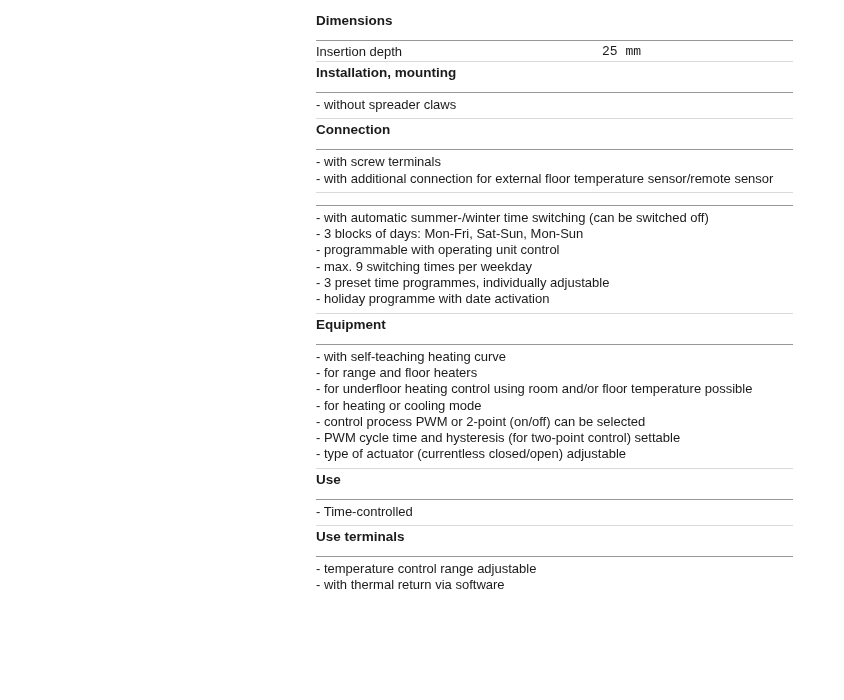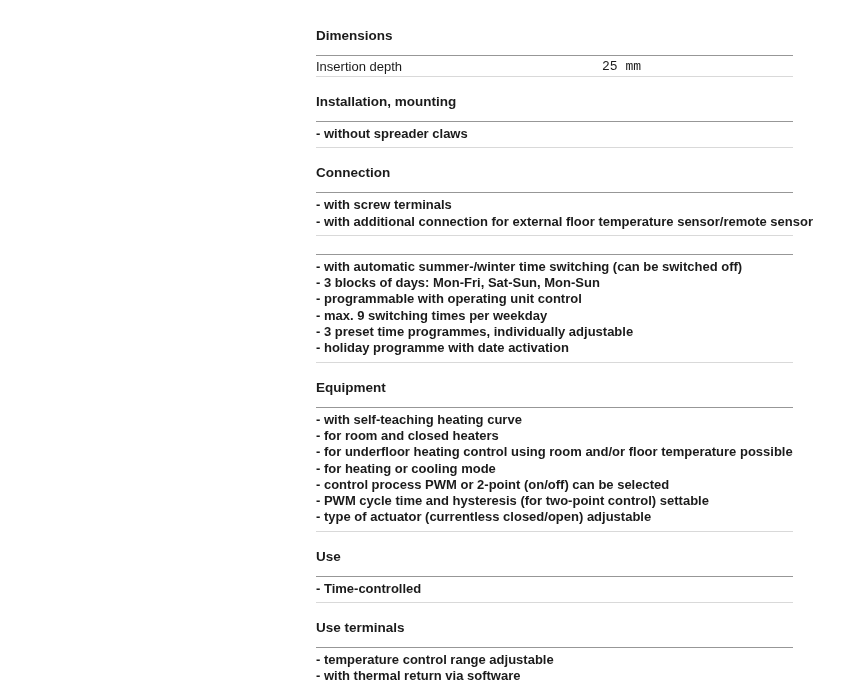--- a/index.html
+++ b/index.html
@@ -12,25 +12,25 @@
     overflow: hidden;
     background: #ffffff;
     font-family: "Liberation Sans", sans-serif;
     font-size: 13px;
     color: #1b1b1b;
     position: relative;
   }
   .content {
     position: absolute;
     left: 316px;
-    top: 29px;
+    top: 14px;
     width: 477px;
   }
   .section + .section {
-    margin-top: 18px;
+    margin-top: 4px;
   }
   .section-title {
     font-weight: 700;
     font-size: 13.5px;
     line-height: 14px;
     white-space: nowrap;
   }
   .rule {
     height: 0;
     border-top: 1px solid #d9d9d9;
@@ -54,21 +54,20 @@
   .spec-value {
     white-space: nowrap;
     font-family: Liberation Mono, monospace;
   }
   .list {
     padding: 4px 0 5px;
   }
   .list-item {
     line-height: 16.3px;
     white-space: nowrap;
-    font-weight: bold;
   }
 </style>
 </head>
 <body>
 
 <div class="content">
 
   <div class="section">
     <div class="section-title">Dimensions</div>
     <div class="rule dark"></div>
@@ -111,21 +110,21 @@
       <div class="list-item">- holiday programme with date activation</div>
     </div>
     <div class="rule"></div>
   </div>
 
   <div class="section">
     <div class="section-title">Equipment</div>
     <div class="rule dark"></div>
     <div class="list">
       <div class="list-item">- with self-teaching heating curve</div>
-      <div class="list-item">- for room and closed heaters</div>
+      <div class="list-item">- for range and floor heaters</div>
       <div class="list-item">- for underfloor heating control using room and/or floor temperature possible</div>
       <div class="list-item">- for heating or cooling mode</div>
       <div class="list-item">- control process PWM or 2-point (on/off) can be selected</div>
       <div class="list-item">- PWM cycle time and hysteresis (for two-point control) settable</div>
       <div class="list-item">- type of actuator (currentless closed/open) adjustable</div>
     </div>
     <div class="rule"></div>
   </div>
 
   <div class="section">

